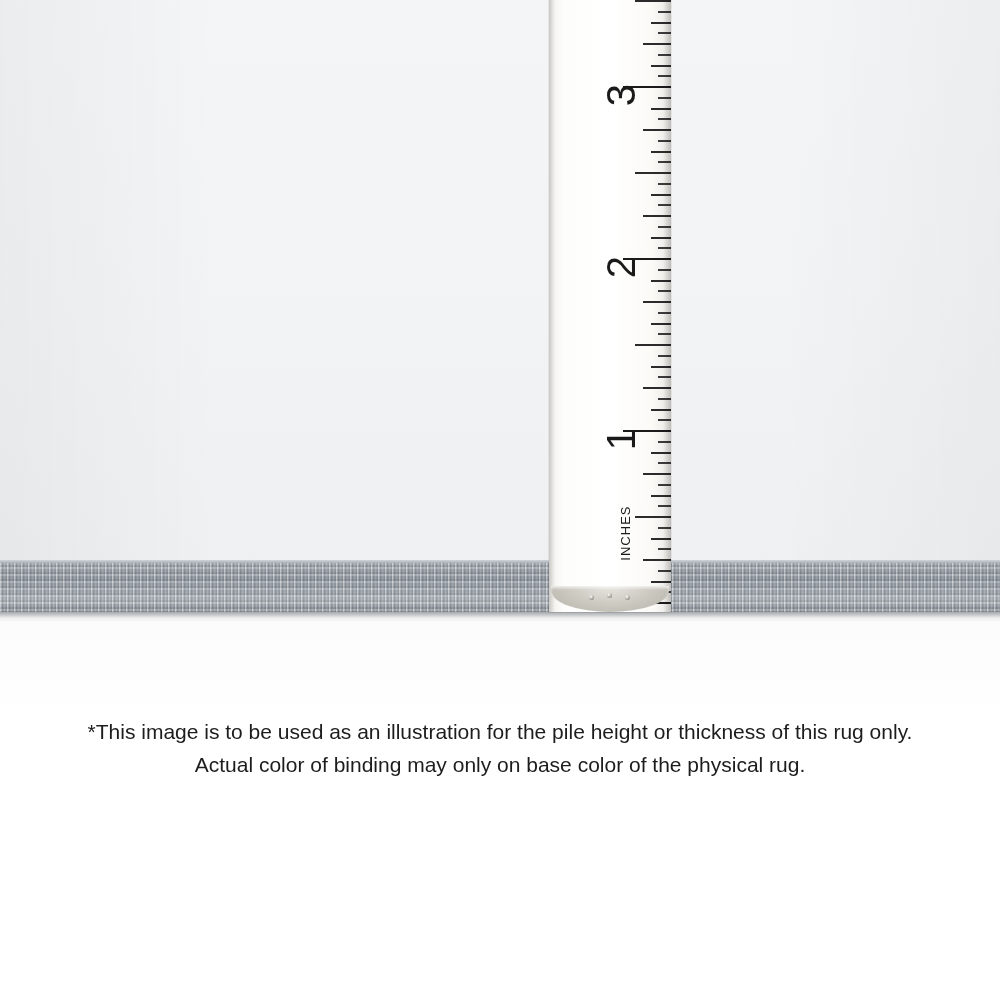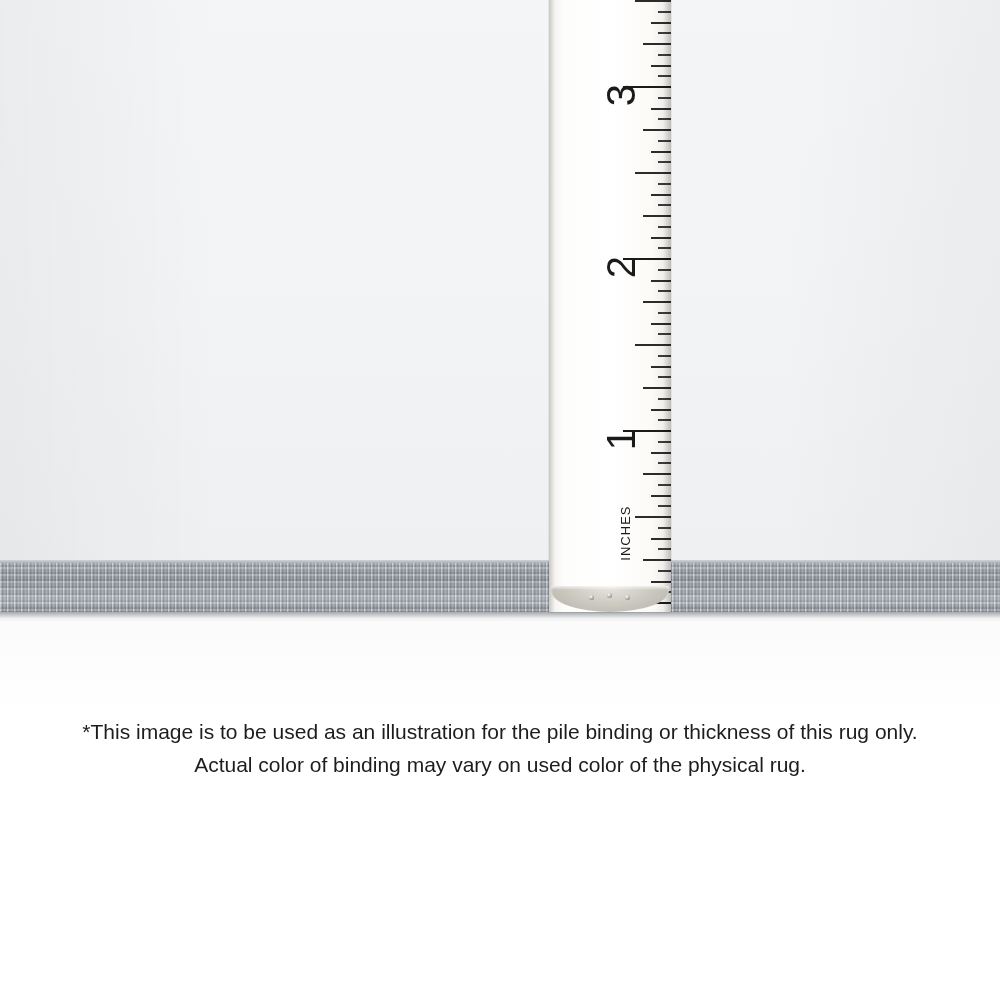--- a/index.html
+++ b/index.html
@@ -312,17 +312,17 @@
     <div class="tape-right-shadow"></div>
 
     <div class="tape-end">
       <span class="rivet" style="left: 38px; top: 9px;"></span>
       <span class="rivet" style="left: 56px; top: 7px;"></span>
       <span class="rivet" style="left: 74px; top: 9px;"></span>
     </div>
   </div>
 
   <div class="caption">
-    <div>*This image is to be used as an illustration for the pile binding or thickness of this rug only.</div>
-    <div>Actual color of binding may vary on used color of the physical rug.</div>
+    <div>*This image is to be used as an illustration for the pile height or thickness of this rug only.</div>
+    <div>Actual color of binding may only on base color of the physical rug.</div>
   </div>
 
 </div>
 
 </body></html>

